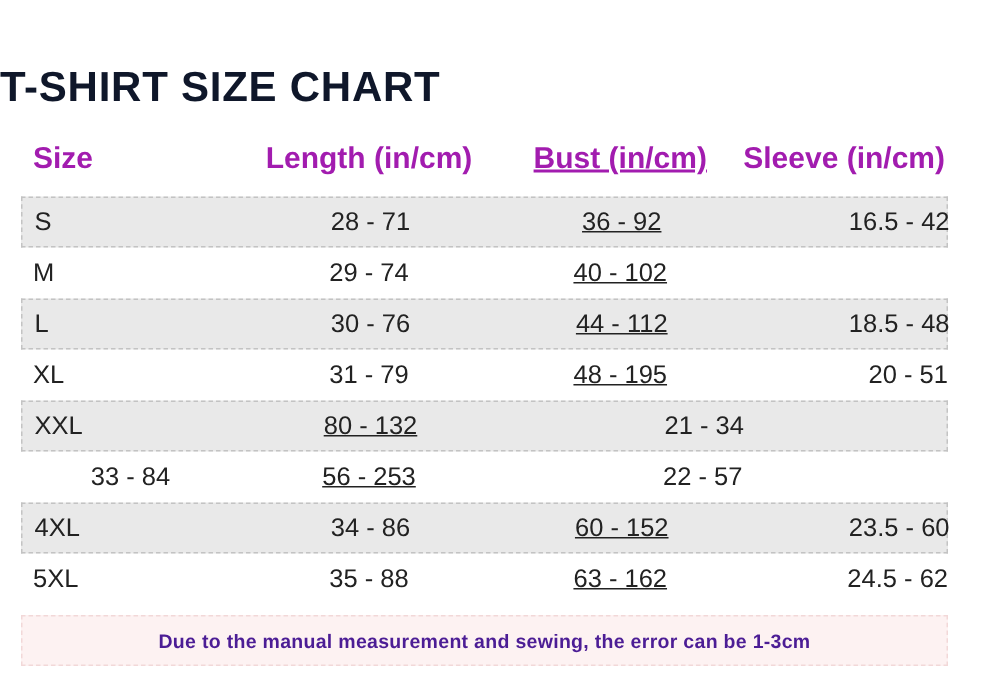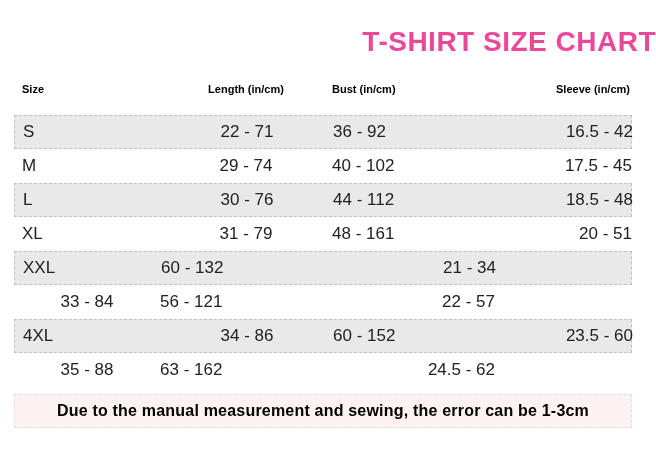--- a/index.html
+++ b/index.html
@@ -6,78 +6,78 @@
   html, body { background: #ffffff; }
   body {
     width: 656px; height: 457px;
     font-family: "Liberation Sans", sans-serif;
     color: #1d1d1d;
     overflow: hidden;
   }
   .page { width: 656px; height: 457px; position: relative; }
 
   .page-title {
-    margin-top: 26px;
-    text-align: right;
+    margin-top: 42px;
+    text-align: left;
     font-size: 28px;
     font-weight: 700;
     letter-spacing: 0.5px;
-    color: #ec4899;
+    color: #0f172a;
   }
 
   .size-table {
     width: 618px;
     margin: 0 auto 0 14px;
   }
 
   .thead, .trow {
     display: grid;
     grid-template-columns: 146px 172px 163px 137px;
     align-items: center;
   }
 
   .thead {
     margin-top: 21px;
     height: 20px;
-    font-size: 11px;
+    font-size: 20px;
     font-weight: 700;
-    color: #000000;
+    color: #a21caf;
     margin-bottom: 16px;
   }
 
   .trow {
     height: 34px;
     font-size: 17px;
     color: #222222;
   }
   .trow.shaded {
     background: #e9e9e9;
     border: 1px dashed #c3c3c3;
   }
 
   .c1 { padding-left: 8px; text-align: left; }
   .c2 { text-align: center; }
-  .c3 { text-align: left; }
+  .c3 { text-align: center; text-decoration: underline; }
   .c4 { text-align: right; }
   .thead .c4 { padding-right: 2px; }
 
   .note-strip {
     width: 618px;
     margin: 7px auto 0 14px;
     height: 34px;
     background: #fdf2f2;
     border: 1px dashed #f2d8d8;
     display: flex;
     align-items: center;
     justify-content: center;
   }
   .note-text {
-    font-size: 16px;
+    font-size: 13px;
     font-weight: 700;
-    color: #000000;
+    color: #4c1d95;
     letter-spacing: 0.2px;
   }
 </style>
 </head>
 <body>
 
 <div class="page">
 
   <h1 class="page-title">T-SHIRT SIZE CHART</h1>
 
@@ -85,66 +85,66 @@
 
     <div class="thead">
       <span class="c1">Size</span>
       <span class="c2">Length (in/cm)</span>
       <span class="c3">Bust (in/cm)</span>
       <span class="c4">Sleeve (in/cm)</span>
     </div>
 
     <div class="trow shaded">
       <span class="c1">S</span>
-      <span class="c2">22 - 71</span>
+      <span class="c2">28 - 71</span>
       <span class="c3">36 - 92</span>
       <span class="c4">16.5 - 42</span>
     </div>
 
     <div class="trow">
       <span class="c1">M</span>
       <span class="c2">29 - 74</span>
       <span class="c3">40 - 102</span>
-      <span class="c4">17.5 - 45</span>
     </div>
 
     <div class="trow shaded">
       <span class="c1">L</span>
       <span class="c2">30 - 76</span>
       <span class="c3">44 - 112</span>
       <span class="c4">18.5 - 48</span>
     </div>
 
     <div class="trow">
       <span class="c1">XL</span>
       <span class="c2">31 - 79</span>
-      <span class="c3">48 - 161</span>
+      <span class="c3">48 - 195</span>
       <span class="c4">20 - 51</span>
     </div>
 
     <div class="trow shaded">
       <span class="c1">XXL</span>
-      <span class="c3">60 - 132</span>
+      <span class="c3">80 - 132</span>
       <span class="c4">21 - 34</span>
     </div>
 
     <div class="trow">
       <span class="c2">33 - 84</span>
-      <span class="c3">56 - 121</span>
+      <span class="c3">56 - 253</span>
       <span class="c4">22 - 57</span>
     </div>
 
     <div class="trow shaded">
       <span class="c1">4XL</span>
       <span class="c2">34 - 86</span>
       <span class="c3">60 - 152</span>
       <span class="c4">23.5 - 60</span>
     </div>
 
     <div class="trow">
+      <span class="c1">5XL</span>
       <span class="c2">35 - 88</span>
       <span class="c3">63 - 162</span>
       <span class="c4">24.5 - 62</span>
     </div>
 
   </div>
 
   <div class="note-strip">
     <span class="note-text">Due to the manual measurement and sewing, the error can be 1-3cm</span>
   </div>

